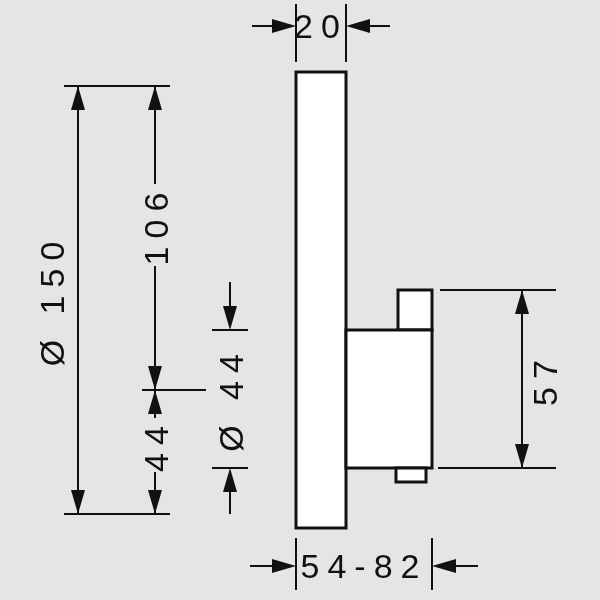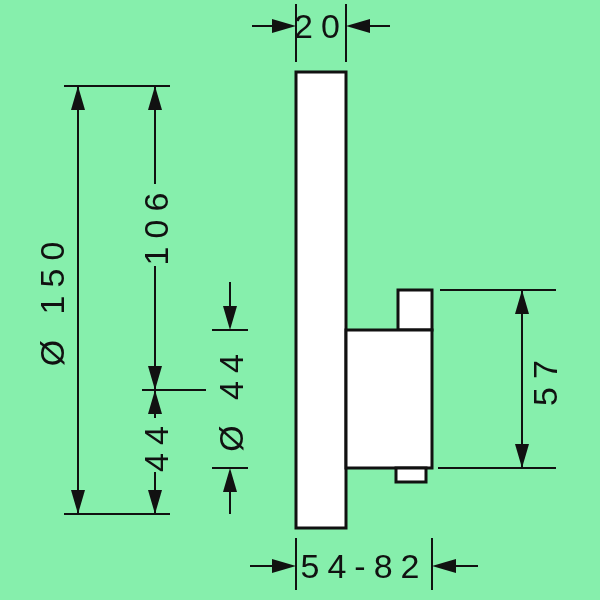--- a/index.html
+++ b/index.html
@@ -3,21 +3,21 @@
 <meta charset="utf-8">
 <style>
   html, body {
     margin: 0;
     padding: 0;
     background: #ffffff;
   }
   .stage {
     width: 600px;
     height: 600px;
-    background: #86efac;
+    background: #e5e5e5;
     position: relative;
     overflow: hidden;
     font-family: "Liberation Sans", sans-serif;
   }
   svg { display: block; }
   .obj {
     fill: #ffffff;
     stroke: #111111;
     stroke-width: 3;
     stroke-linejoin: miter;

